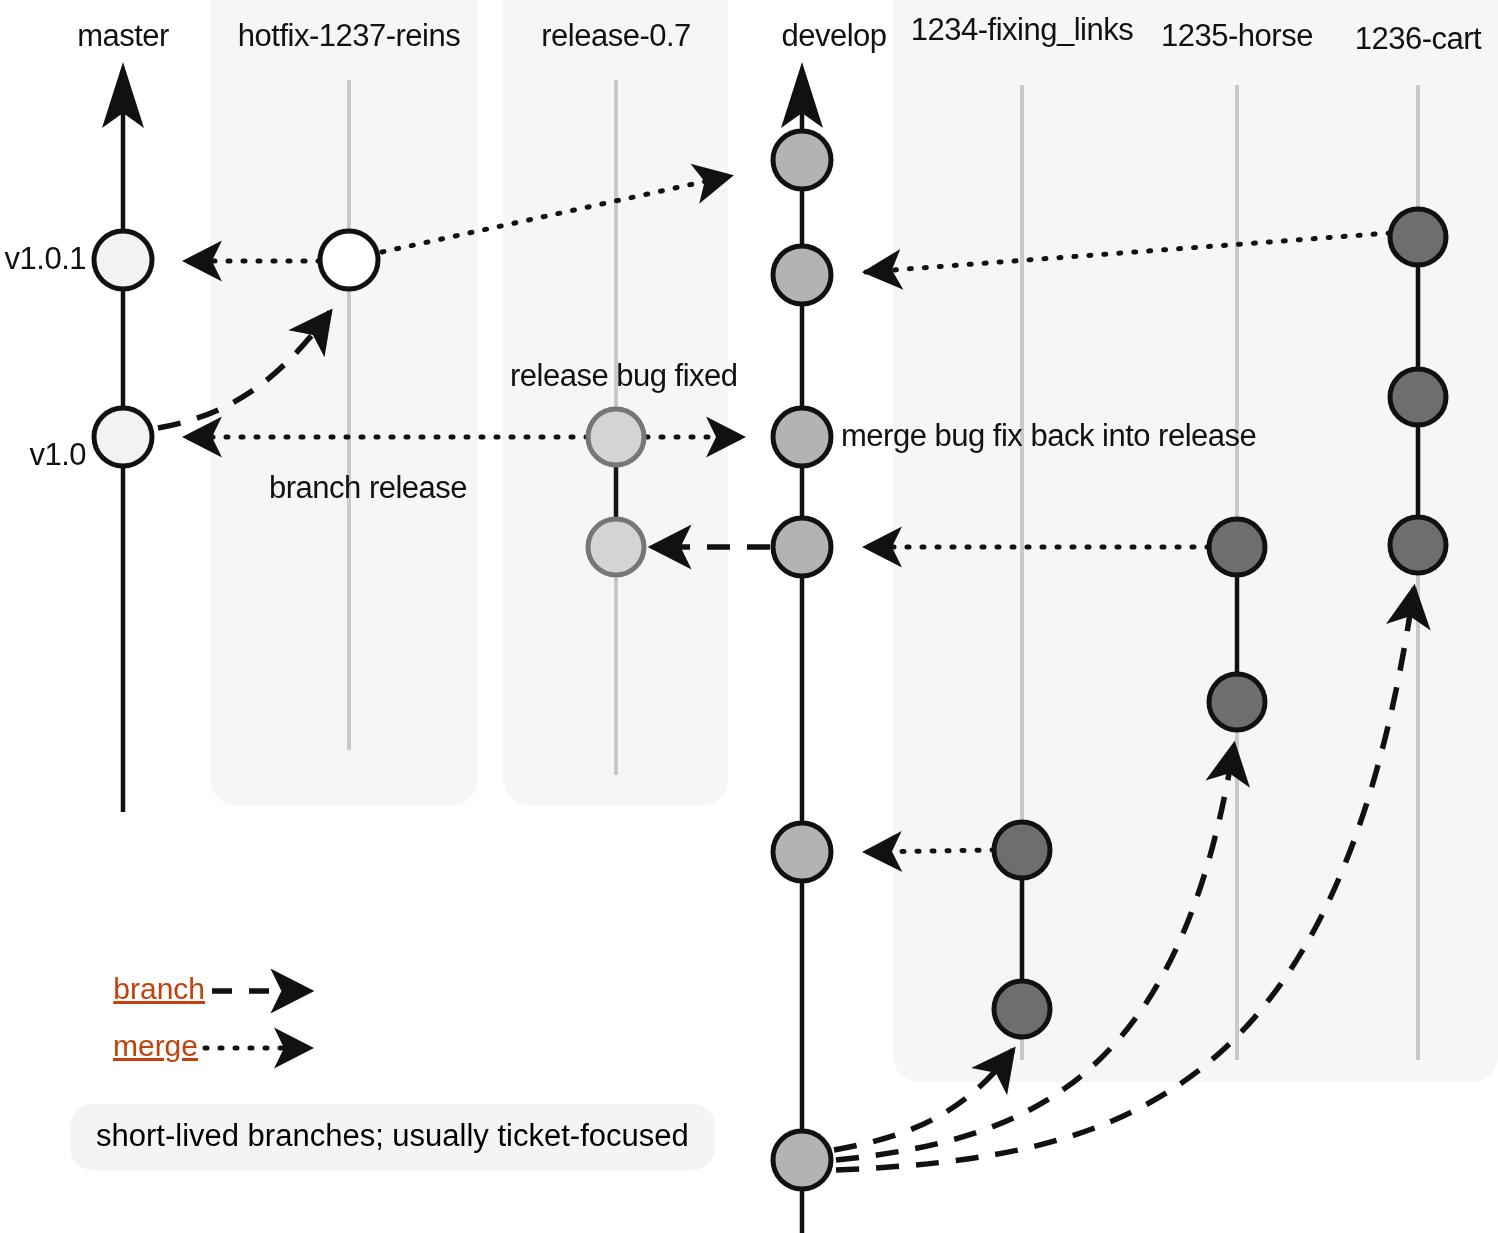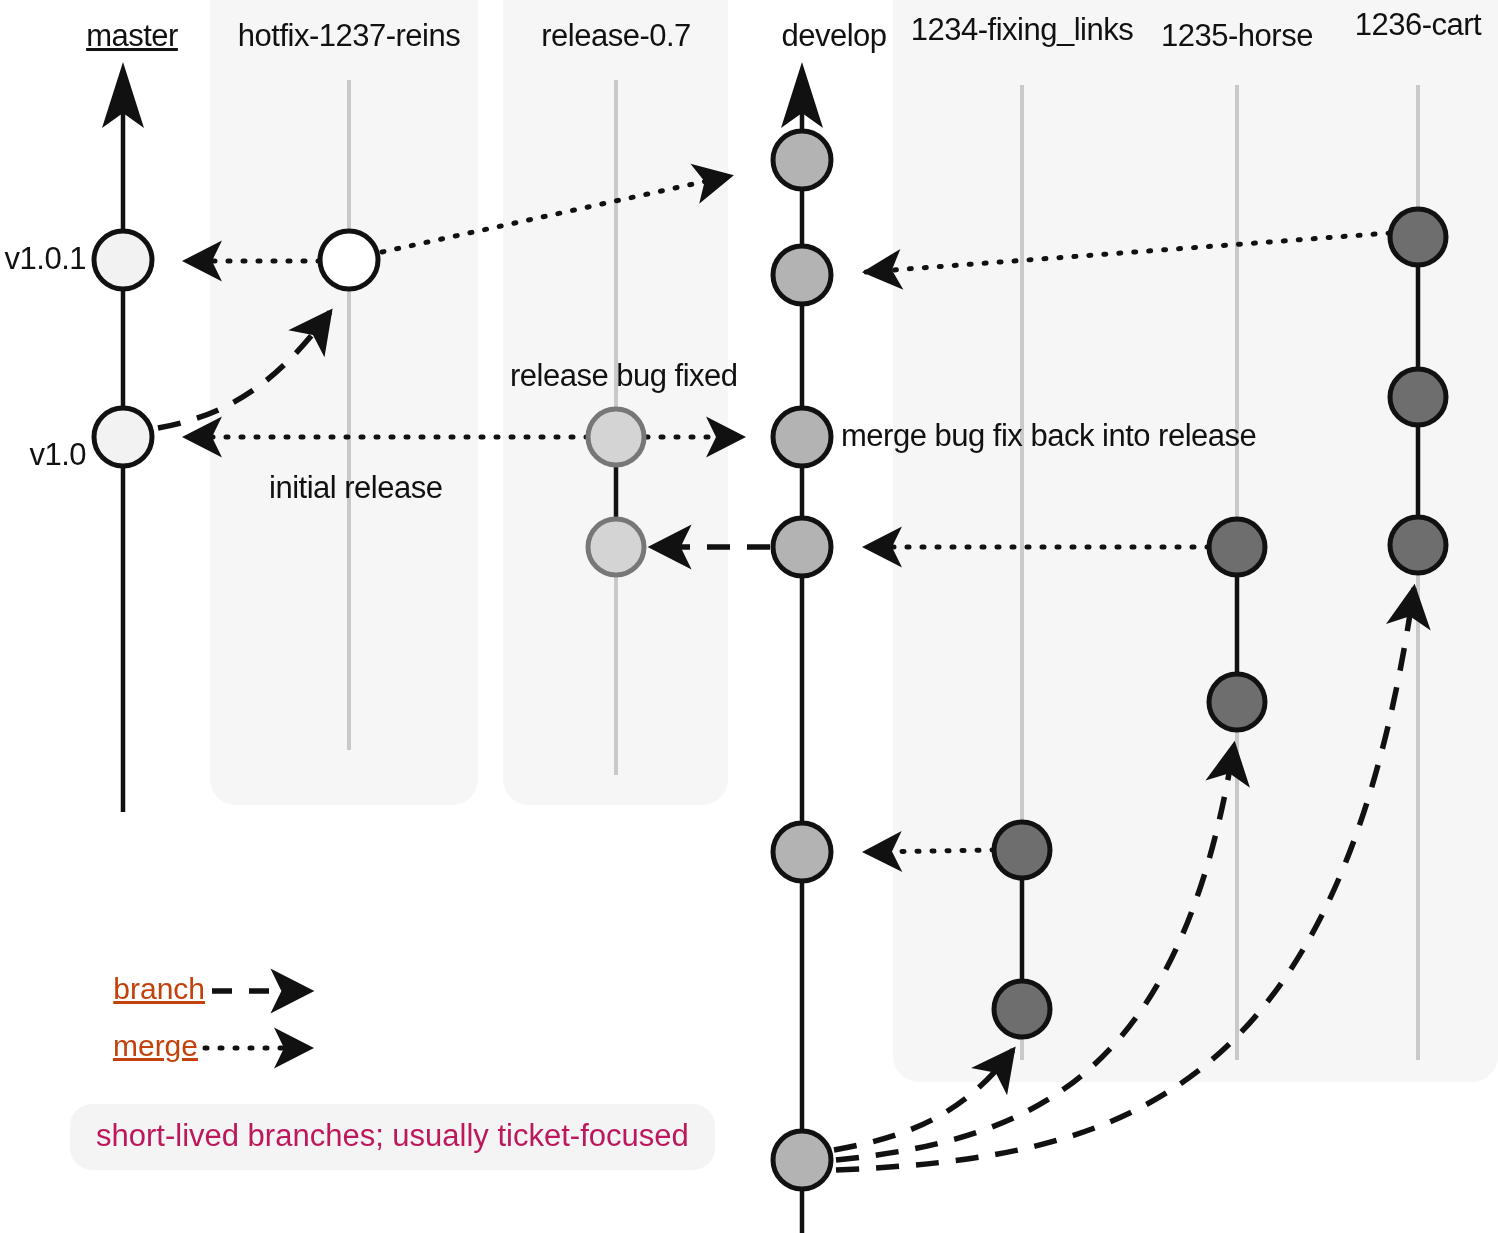--- a/index.html
+++ b/index.html
@@ -7,21 +7,21 @@
        font-family:"Liberation Sans","DejaVu Sans",sans-serif;}
   #stage{position:absolute;left:0;top:0;width:1498px;height:1233px;}
   svg.layer{position:absolute;left:0;top:0;width:1498px;height:1233px;}
   .lbl{position:absolute;white-space:nowrap;color:#111111;font-size:31px;
        font-family:"Liberation Sans","DejaVu Sans",sans-serif;letter-spacing:-0.5px;}
   .lbl.ctr{transform:translateX(-50%);}
   .lbl.rgt{transform:translateX(-100%);}
   .legend-lbl{position:absolute;white-space:nowrap;color:#c2410c;font-size:30px;
        transform:translateX(-100%);text-decoration:underline;}
   .note-box{position:absolute;background:#f4f4f4;border-radius:22px;
-       padding:14px 26px 16px 26px;color:#be185d;font-size:31px;white-space:nowrap;}
+       padding:14px 26px 16px 26px;color:#000000;font-size:31px;white-space:nowrap;}
 </style>
 </head>
 <body>
 
 <div id="stage">
 
   <svg class="layer" viewBox="0 0 1498 1233">
     <g id="panels-g">
         <rect x="210" y="-40" width="268" height="845" rx="26" ry="26" fill="#f6f6f6"></rect>
         <rect x="503" y="-40" width="225" height="845" rx="26" ry="26" fill="#f6f6f6"></rect>
@@ -116,30 +116,30 @@
         <circle cx="1022" cy="1009" r="28" fill="#6e6e6e" stroke="#111111" stroke-width="5"></circle>
         <circle cx="1237" cy="547" r="28" fill="#6e6e6e" stroke="#111111" stroke-width="5"></circle>
         <circle cx="1237" cy="702" r="28" fill="#6e6e6e" stroke="#111111" stroke-width="5"></circle>
         <circle cx="1418" cy="237" r="28" fill="#6e6e6e" stroke="#111111" stroke-width="5"></circle>
         <circle cx="1418" cy="397" r="28" fill="#6e6e6e" stroke="#111111" stroke-width="5"></circle>
         <circle cx="1418" cy="545" r="28" fill="#6e6e6e" stroke="#111111" stroke-width="5"></circle>
       </g>
   </svg>
 
   <div id="labels-g">
-      <div class="lbl ctr" style="left: 132px; top: 18px; text-decoration: underline;">master</div>
+      <div class="lbl ctr" style="left: 123px; top: 18px;">master</div>
       <div class="lbl ctr" style="left: 349px; top: 18px;">hotfix-1237-reins</div>
       <div class="lbl ctr" style="left: 616px; top: 18px;">release-0.7</div>
       <div class="lbl ctr" style="left: 802px; top: 18px; margin-left: 32px;">develop</div>
       <div class="lbl ctr" style="left: 1022px; top: 12px;">1234-fixing_links</div>
       <div class="lbl ctr" style="left: 1237px; top: 18px;">1235-horse</div>
-      <div class="lbl ctr" style="left: 1418px; top: 7px;">1236-cart</div>
+      <div class="lbl ctr" style="left: 1418px; top: 21px;">1236-cart</div>
       <div class="lbl rgt" style="left: 86px; top: 241px;">v1.0.1</div>
       <div class="lbl rgt" style="left: 86px; top: 418px; margin-top: 19px;">v1.0</div>
-      <div class="lbl" style="left: 269px; top: 470px;">initial release</div>
+      <div class="lbl" style="left: 269px; top: 470px;">branch release</div>
       <div class="lbl" style="left: 510px; top: 358px;">release bug fixed</div>
       <div class="lbl" style="left: 841px; top: 418px;">merge bug fix back into release</div>
       <div class="legend-lbl" style="left: 205px; top: 972px;">branch</div>
       <div class="legend-lbl" style="left: 198px; top: 1029px;">merge</div>
       <div class="note-box" style="left: 70px; top: 1104px;">short-lived branches; usually ticket-focused</div>
     </div>
 
 </div>
 
 </body></html>

